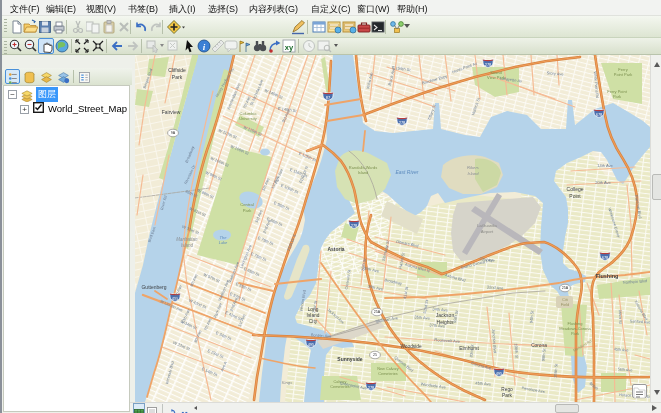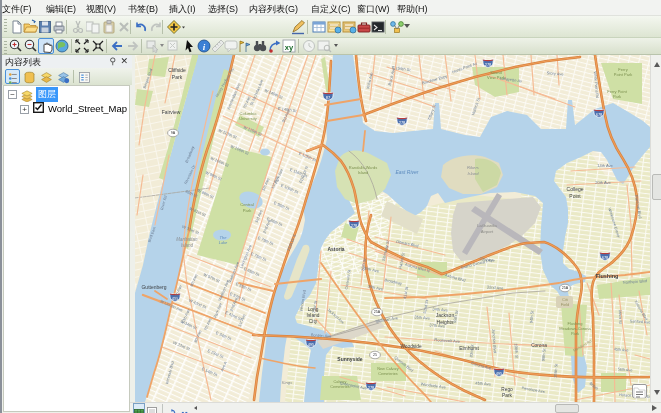--- a/index.html
+++ b/index.html
@@ -23,21 +23,21 @@
 #vscroll{position:absolute;left:648px;top:55px;width:13px;height:347px;background:#f0f1ee;border-left:1px solid #dcdcd8;}
 #hscroll{position:absolute;left:128px;top:402px;width:533px;height:11px;background:#f0f1ee;border-top:1px solid #dcdcd8;}
 #vthumb{position:absolute;left:1px;top:119px;width:11px;height:26px;background:#e4e5e2;border:1px solid #b9bab7;border-radius:2px;}
 #hthumb{position:absolute;left:425px;top:1px;width:24px;height:9px;background:#e4e5e2;border:1px solid #b9bab7;border-radius:2px;}
 .arr{position:absolute;width:0;height:0;}
 #ovicon{position:absolute;left:630px;top:384px;width:15px;height:14px;background:#fff;border:1px solid #9a9a9a;border-radius:2px;}
 </style>
 </head>
 <body>
 <div id="menubar">
-<span style="left:0">文件(F)</span>
+<span style="left:8px">文件(F)</span>
     <span style="left:44px">编辑(E)</span>
     <span style="left:84px">视图(V)</span>
     <span style="left:126px">书签(B)</span>
     <span style="left:167px">插入(I)</span>
     <span style="left:206px">选择(S)</span>
     <span style="left:247px">内容列表(G)</span>
     <span style="left:309px">自定义(C)</span>
     <span style="left:355px">窗口(W)</span>
     <span style="left:395px">帮助(H)</span>
 </div>
@@ -305,21 +305,20 @@
         <svg width="16" height="16" viewBox="0 0 16 16">
           <rect x="2" y="3" width="11" height="9" fill="#f0f2f0" stroke="#c0c4c0" stroke-width="1"></rect>
           <circle cx="11" cy="10" r="2.8" fill="none" stroke="#b8bcb8" stroke-width="1"></circle>
           <path d="M13,12 l2,2" stroke="#b8bcb8" stroke-width="1.2"></path>
         </svg>
       </div>
       <div style="position:absolute;left:332px;top:6px;width:0;height:0;border:2.5px solid transparent;border-top:3.5px solid #555"></div>
     </div>
 </div>
 <div id="toc">
-<div id="toctitle">内容列表<span style="position:absolute;right:16px;top:1px;font-size:9px;color:#444">⚲</span><span style="position:absolute;right:4px;top:1px;font-size:9px;color:#333">✕</span></div>
 <div id="toctb">
       <div style="position:absolute;left:3px;top:1px;width:15px;height:15px;background:#d6e9f8;border:1px solid #4a90d9;border-radius:2px;padding:1px 0 0 1px"><svg width="13" height="13" viewBox="0 0 16 16">
           <circle cx="4" cy="3" r="1.6" fill="#e8a030"></circle>
           <circle cx="4" cy="8" r="1.6" fill="#4a90d9"></circle>
           <circle cx="4" cy="13" r="1.6" fill="#6fb050"></circle>
           <path d="M6,3 h6 M6,8 h6 M6,13 h6" stroke="#888" stroke-width="1.2"></path>
         </svg></div>
 <div style="position:absolute;left:21px;top:2px"><svg width="13" height="13" viewBox="0 0 16 16">
           <ellipse cx="8" cy="4" rx="5.5" ry="2.5" fill="#f0c050" stroke="#9a7a20" stroke-width="0.8"></ellipse>
           <path d="M2.5,4 V12 a5.5,2.5 0 0 0 11,0 V4" fill="#f0c050" stroke="#9a7a20" stroke-width="0.8"></path>

